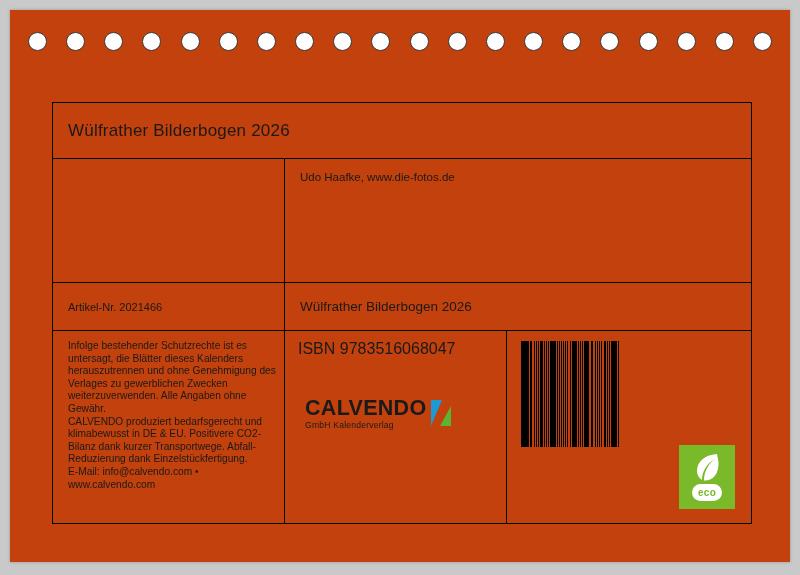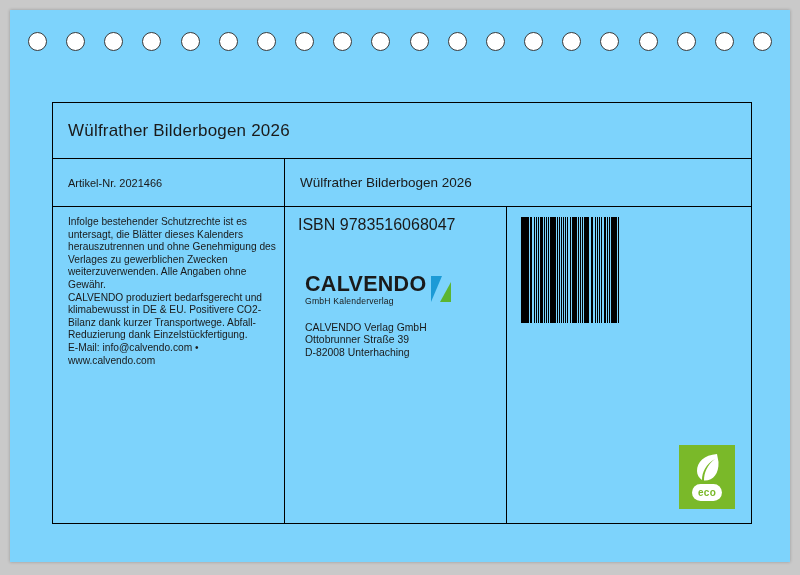--- a/index.html
+++ b/index.html
@@ -12,21 +12,21 @@
     background: #c9c9c9;
     font-family: "Liberation Sans", sans-serif;
     overflow: hidden;
   }
   .page {
     position: absolute;
     left: 10px;
     top: 10px;
     width: 780px;
     height: 552px;
-    background: #7dd3fc;
+    background: #c2410c;
     box-shadow: 0 0 3px rgba(0,0,0,0.25);
   }
   
   .binding {
     position: absolute;
     left: 0;
     top: 22px;
     width: 780px;
     height: 40px;
   }
@@ -282,20 +282,26 @@
       <div class="hole" style="left: 704.842px;"></div>
       <div class="hole" style="left: 743px;"></div>
     </div>
 
   <div class="sheet">
 
     <div class="row row-title">
       <div class="title-text">Wülfrather Bilderbogen 2026</div>
     </div>
 
+    <div class="row row-author">
+      <div class="cell-left-blank"></div>
+      <div class="cell-author">
+        <div class="author-text">Udo Haafke, www.die-fotos.de</div>
+      </div>
+    </div>
 
     <div class="row row-article">
       <div class="cell-article">
         <div class="article-text">Artikel-Nr. 2021466</div>
       </div>
       <div class="cell-subtitle">
         <div class="subtitle-text">Wülfrather Bilderbogen 2026</div>
       </div>
     </div>
 
@@ -317,23 +323,20 @@
               <div class="logo-word">CALVENDO</div>
               <div class="logo-sub">GmbH Kalenderverlag</div>
             </div>
             <div class="logo-mark">
               <div class="tri-blue"></div>
               <div class="tri-green"></div>
             </div>
           </div>
         </div>
 
-        <div class="publisher-addr">CALVENDO Verlag GmbH
-Ottobrunner Straße 39
-D-82008 Unterhaching</div>
       </div>
 
       <div class="cell-barcode">
         <div class="barcode-area">
           <div class="barcode-bars" id="barcode-bars">
               <div class="bar" style="width: 1.86px; flex: 0 0 auto;"></div>
               <div class="bar gap" style="background: transparent; width: 0.62px; flex: 0 0 auto;"></div>
               <div class="bar" style="width: 1.24px; flex: 0 0 auto;"></div>
               <div class="bar gap" style="background: transparent; width: 0.62px; flex: 0 0 auto;"></div>
               <div class="bar" style="width: 1.24px; flex: 0 0 auto;"></div>

